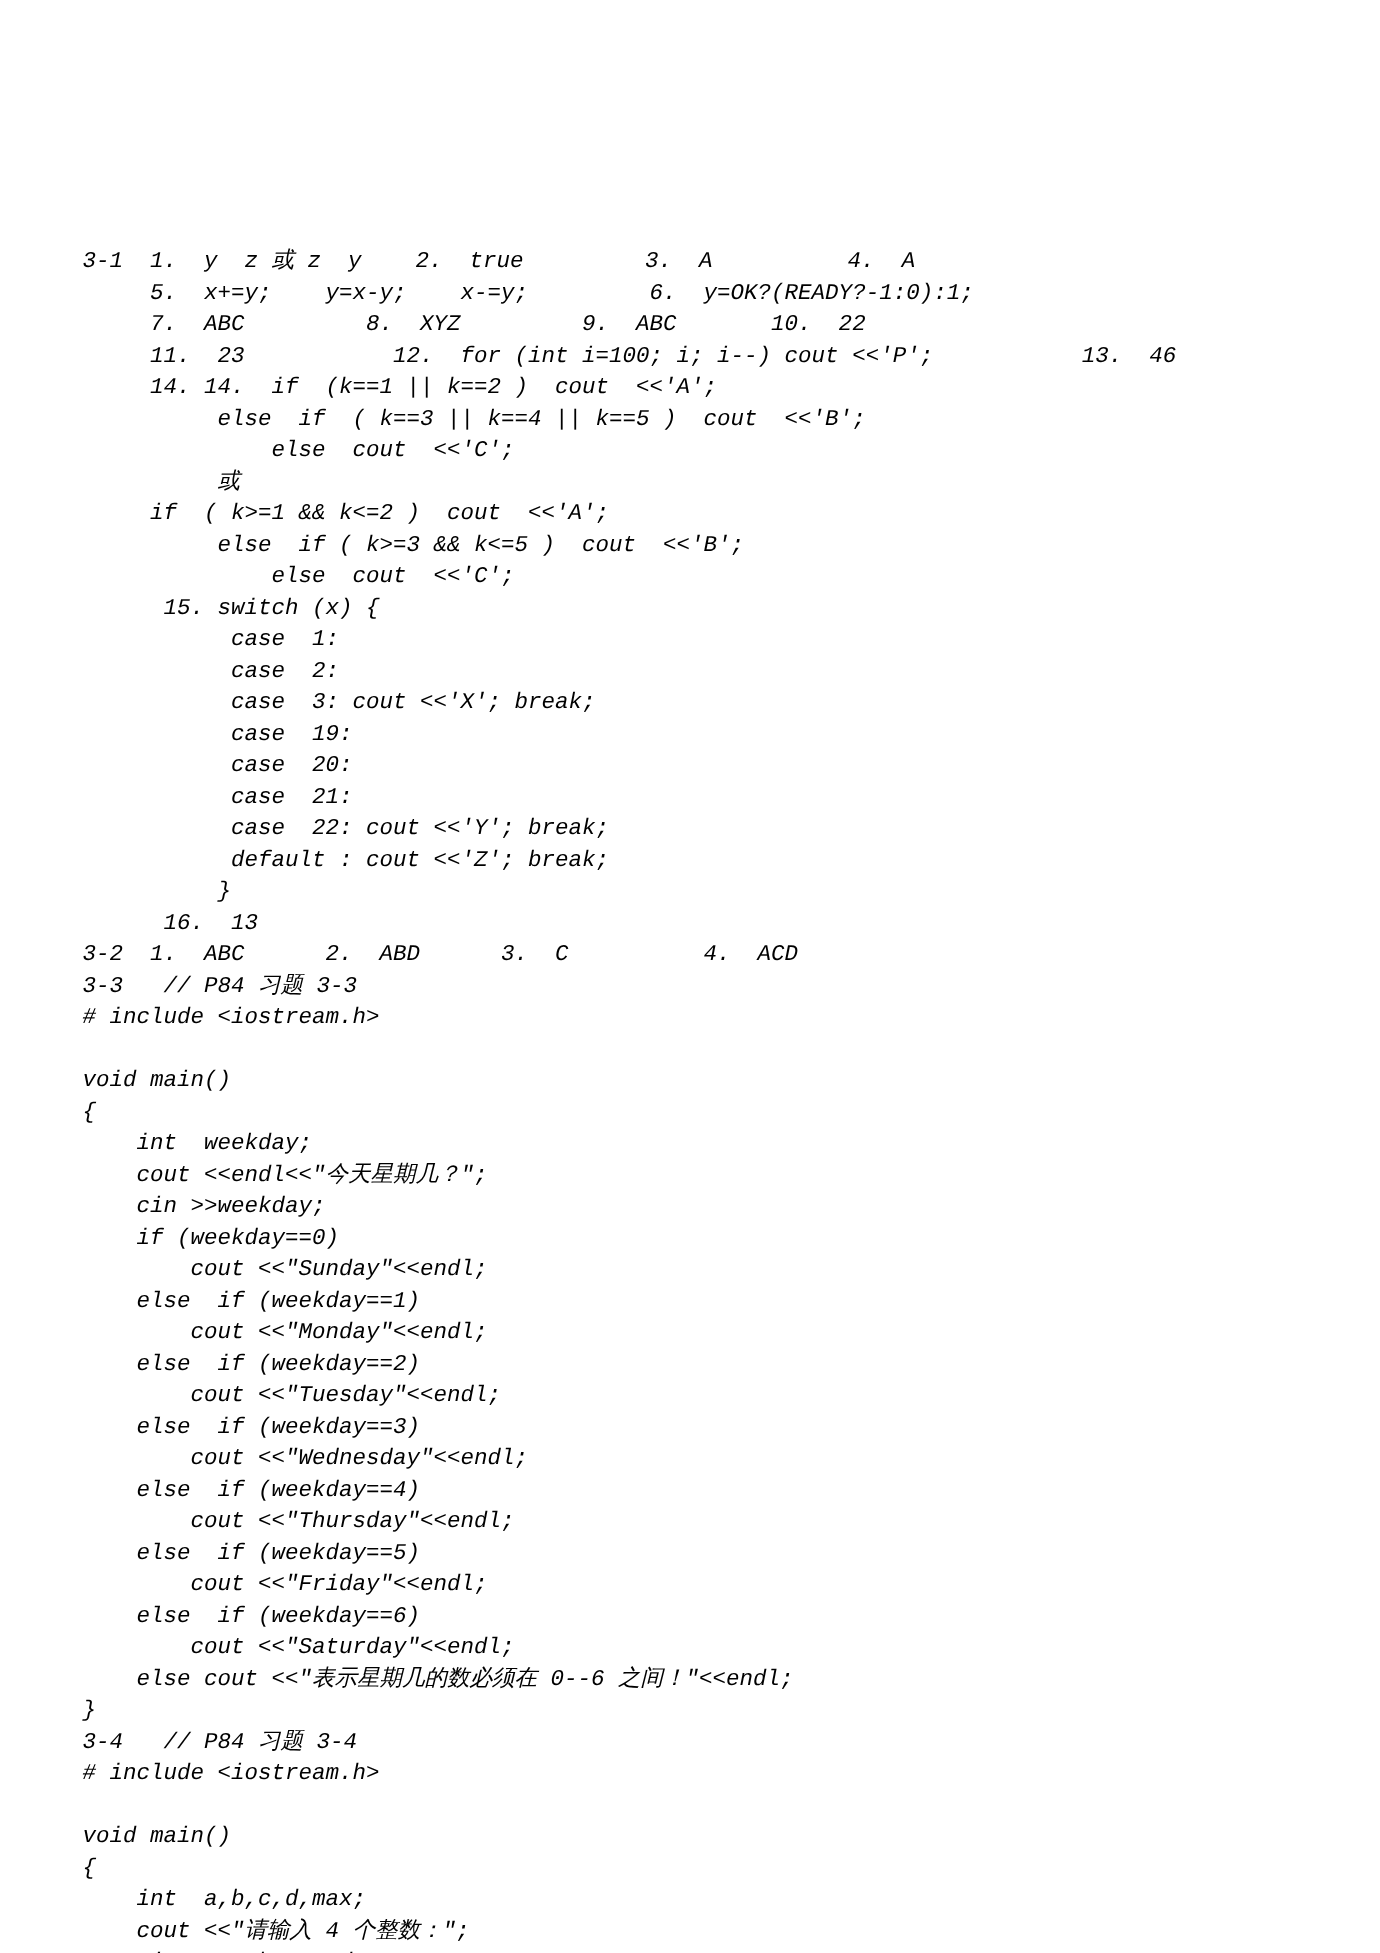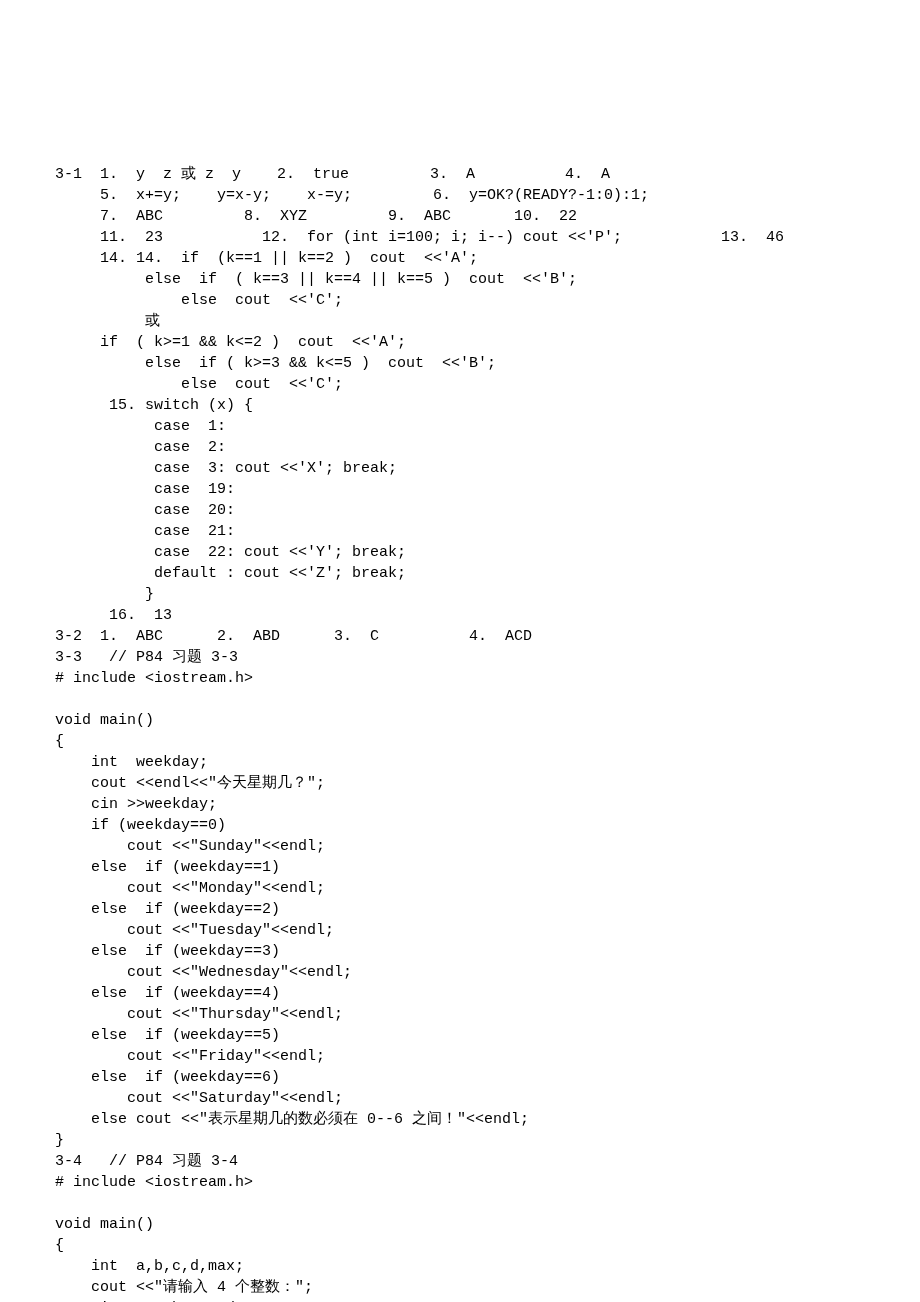--- a/index.html
+++ b/index.html
@@ -14,20 +14,21 @@
     padding: 80px 55px 40px 55px;
     font-family: "SimSun", "宋体", "Courier New", monospace;
     font-size: 15px;
     line-height: 21px;
     color: #000000;
     white-space: pre;
   }
   .line {
     display: block;
     min-height: 21px;
+    font-style: italic;
   }
 </style>
 </head>
 <body>
 
 
 
 <div id="content"><span class="line">3-1  1.  y  z 或 z  y    2.  true         3.  A          4.  A</span><span class="line">     5.  x+=y;    y=x-y;    x-=y;         6.  y=OK?(READY?-1:0):1;</span><span class="line">     7.  ABC         8.  XYZ         9.  ABC       10.  22</span><span class="line">     11.  23           12.  for (int i=100; i; i--) cout &lt;&lt;'P';           13.  46 </span><span class="line">     14. 14.  if  (k==1 || k==2 )  cout  &lt;&lt;'A';</span><span class="line">          else  if  ( k==3 || k==4 || k==5 )  cout  &lt;&lt;'B';</span><span class="line">              else  cout  &lt;&lt;'C';</span><span class="line">          或</span><span class="line">     if  ( k&gt;=1 &amp;&amp; k&lt;=2 )  cout  &lt;&lt;'A';</span><span class="line">          else  if ( k&gt;=3 &amp;&amp; k&lt;=5 )  cout  &lt;&lt;'B';</span><span class="line">              else  cout  &lt;&lt;'C';</span><span class="line">      15. switch (x) {</span><span class="line">           case  1:</span><span class="line">           case  2:</span><span class="line">           case  3: cout &lt;&lt;'X'; break;</span><span class="line">           case  19:</span><span class="line">           case  20:</span><span class="line">           case  21:</span><span class="line">           case  22: cout &lt;&lt;'Y'; break;</span><span class="line">           default : cout &lt;&lt;'Z'; break;</span><span class="line">          }</span><span class="line">      16.  13</span><span class="line">3-2  1.  ABC      2.  ABD      3.  C          4.  ACD</span><span class="line">3-3   // P84 习题 3-3</span><span class="line"># include &lt;iostream.h&gt;</span><span class="line">&nbsp;</span><span class="line">void main()</span><span class="line">{</span><span class="line">    int  weekday;</span><span class="line">    cout &lt;&lt;endl&lt;&lt;"今天星期几？";</span><span class="line">    cin &gt;&gt;weekday;</span><span class="line">    if (weekday==0)</span><span class="line">        cout &lt;&lt;"Sunday"&lt;&lt;endl;</span><span class="line">    else  if (weekday==1)</span><span class="line">        cout &lt;&lt;"Monday"&lt;&lt;endl;</span><span class="line">    else  if (weekday==2)</span><span class="line">        cout &lt;&lt;"Tuesday"&lt;&lt;endl;</span><span class="line">    else  if (weekday==3)</span><span class="line">        cout &lt;&lt;"Wednesday"&lt;&lt;endl;</span><span class="line">    else  if (weekday==4)</span><span class="line">        cout &lt;&lt;"Thursday"&lt;&lt;endl;</span><span class="line">    else  if (weekday==5)</span><span class="line">        cout &lt;&lt;"Friday"&lt;&lt;endl;</span><span class="line">    else  if (weekday==6)</span><span class="line">        cout &lt;&lt;"Saturday"&lt;&lt;endl;</span><span class="line">    else cout &lt;&lt;"表示星期几的数必须在 0--6 之间！"&lt;&lt;endl;</span><span class="line">}</span><span class="line">3-4   // P84 习题 3-4</span><span class="line"># include &lt;iostream.h&gt;</span><span class="line">&nbsp;</span><span class="line">void main()</span><span class="line">{</span><span class="line">    int  a,b,c,d,max;</span><span class="line">    cout &lt;&lt;"请输入 4 个整数：";</span><span class="line">    cin &gt;&gt;a&gt;&gt;b&gt;&gt;c&gt;&gt;d;</span></div>
 
 

